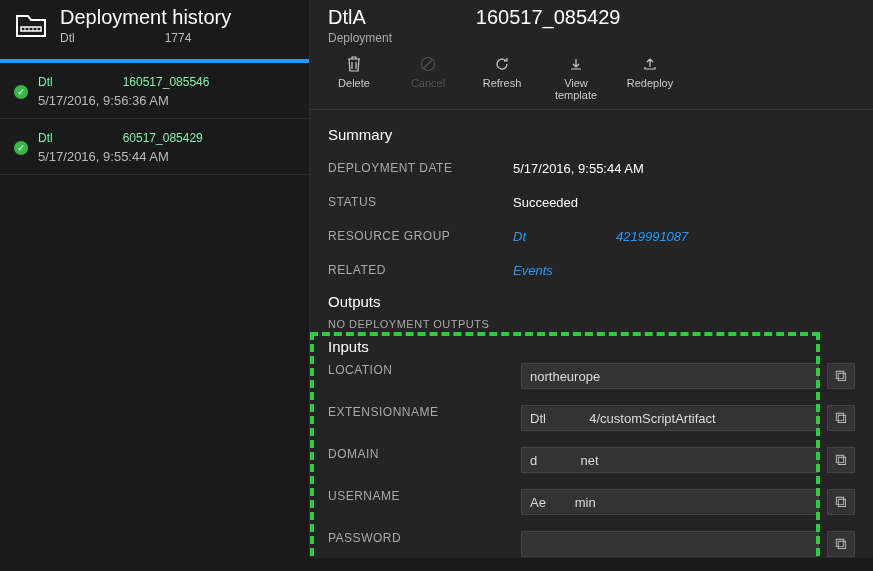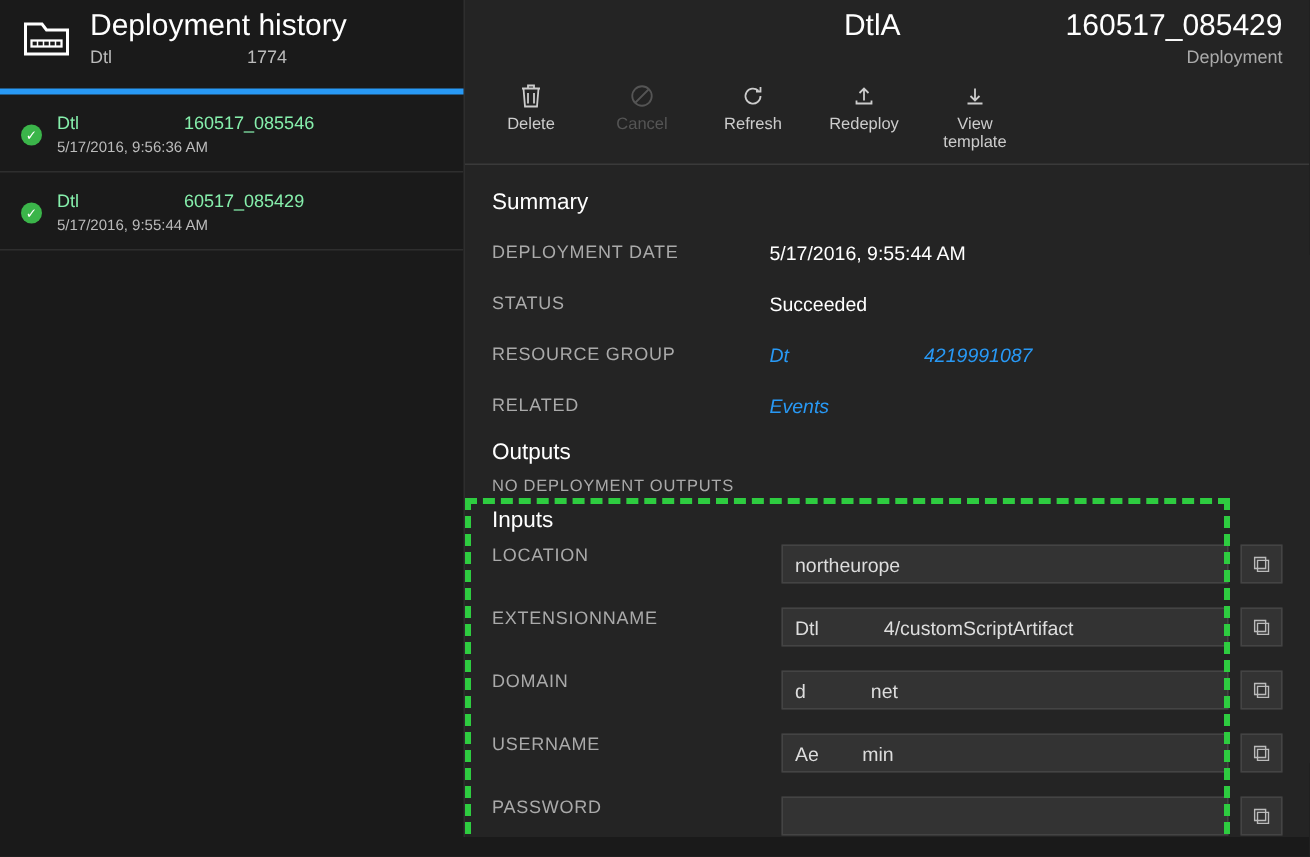--- a/index.html
+++ b/index.html
@@ -9,24 +9,24 @@
   .left { width:310px; background:#1a1a1a; border-right:1px solid #2e2e2e; display:flex; flex-direction:column; }
   .left-header { display:flex; align-items:center; padding:6px 14px 8px 14px; gap:12px; }
   .hist-icon svg { display:block; }
   .left-title { font-size:20px; font-weight:400; color:#fff; }
   .left-sub   { font-size:12px; color:#bbb; margin-top:2px; }
   .left-active-bar { height:4px; background:#2899f5; width:100%; margin-top:6px; }
   .dep-list { flex:1; overflow:auto; }
   .dep-item { display:flex; align-items:center; gap:10px; padding:12px 14px 10px 14px; border-bottom:1px solid #2e2e2e; cursor:pointer;}
   .status-dot { width:14px; height:14px; border-radius:50%; background:#3bb54a; display:flex; align-items:center; justify-content:center; font-size:9px; color:#fff; }
   .dep-name { font-size:12px; color:#86efac; }
-  .dep-time { font-size:10px; color:#bbb; margin-top:4px; }
+  .dep-time { font-size:13px; color:#bbb; margin-top:4px; }
   
   .right { flex:1; background:#242424; display:flex; flex-direction:column; overflow:hidden; }
-  .r-hdr { padding:6px 18px 2px 18px;text-align:right; }
+  .r-hdr { padding:6px 18px 2px 18px; }
   .r-title { font-size:20px; font-weight:400; color:#fff; }
   .r-sub   { font-size:12px; color:#aaa; margin-top:2px; }
   .toolbar { display:flex; gap:22px; padding:8px 4px 8px 18px; border-bottom:1px solid #3a3a3a; }
   .tool { display:flex; flex-direction:column; align-items:center; color:#ccc; font-size:11px; gap:4px; width:52px; cursor:pointer; }
   .tool.disabled { color:#555; }
   .tool-icon { width:18px; height:18px; display:flex; align-items:center; justify-content:center; }
   .body { flex:1; overflow:auto; padding:10px 18px 10px 18px; position:relative; }
   .section-title { font-size:15px; color:#fff; margin:6px 0 8px 0; }
   .kv { display:flex; align-items:center; height:34px; }
   .kv .k { width:185px; font-size:12px; color:#aaa; letter-spacing:0.5px; }
@@ -116,32 +116,32 @@
         <span class="tool-icon">
             <svg width="16" height="16" viewBox="0 0 16 16">
               <path d="M13 8a5 5 0 1 1-1.5-3.5M13 2v3h-3" stroke="#ccc" stroke-width="1.2" fill="none"></path>
             </svg>
           </span>
         <span>Refresh</span>
       </div>
       <div class="tool">
         <span class="tool-icon">
             <svg width="16" height="16" viewBox="0 0 16 16">
+              <path d="M8 3v8M5 8l3 3 3-3M3 13h10" stroke="#ccc" stroke-width="1.2" fill="none"></path>
+            </svg>
+          </span>
+        <span style="text-align:center;line-height:1.1;">View template</span>
+      </div>
+      <div class="tool">
+        <span class="tool-icon">
+            <svg width="16" height="16" viewBox="0 0 16 16">
               <path d="M8 11V3M5 6l3-3 3 3M3 11v2h10v-2" stroke="#ccc" stroke-width="1.2" fill="none"></path>
             </svg>
           </span>
         <span>Redeploy</span>
-      </div>
-      <div class="tool">
-        <span class="tool-icon">
-            <svg width="16" height="16" viewBox="0 0 16 16">
-              <path d="M8 3v8M5 8l3 3 3-3M3 13h10" stroke="#ccc" stroke-width="1.2" fill="none"></path>
-            </svg>
-          </span>
-        <span style="text-align:center;line-height:1.1;">View template</span>
       </div>
     </div>
 
     <div class="body">
       <div class="section-title">Summary</div>
       <div class="kv">
           <div class="k">DEPLOYMENT DATE</div>
           <div class="v">5/17/2016, 9:55:44 AM</div>
         </div>
       <div class="kv">

